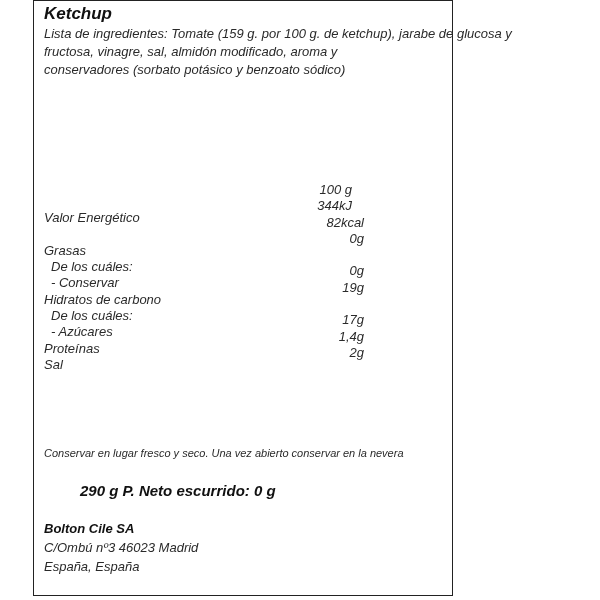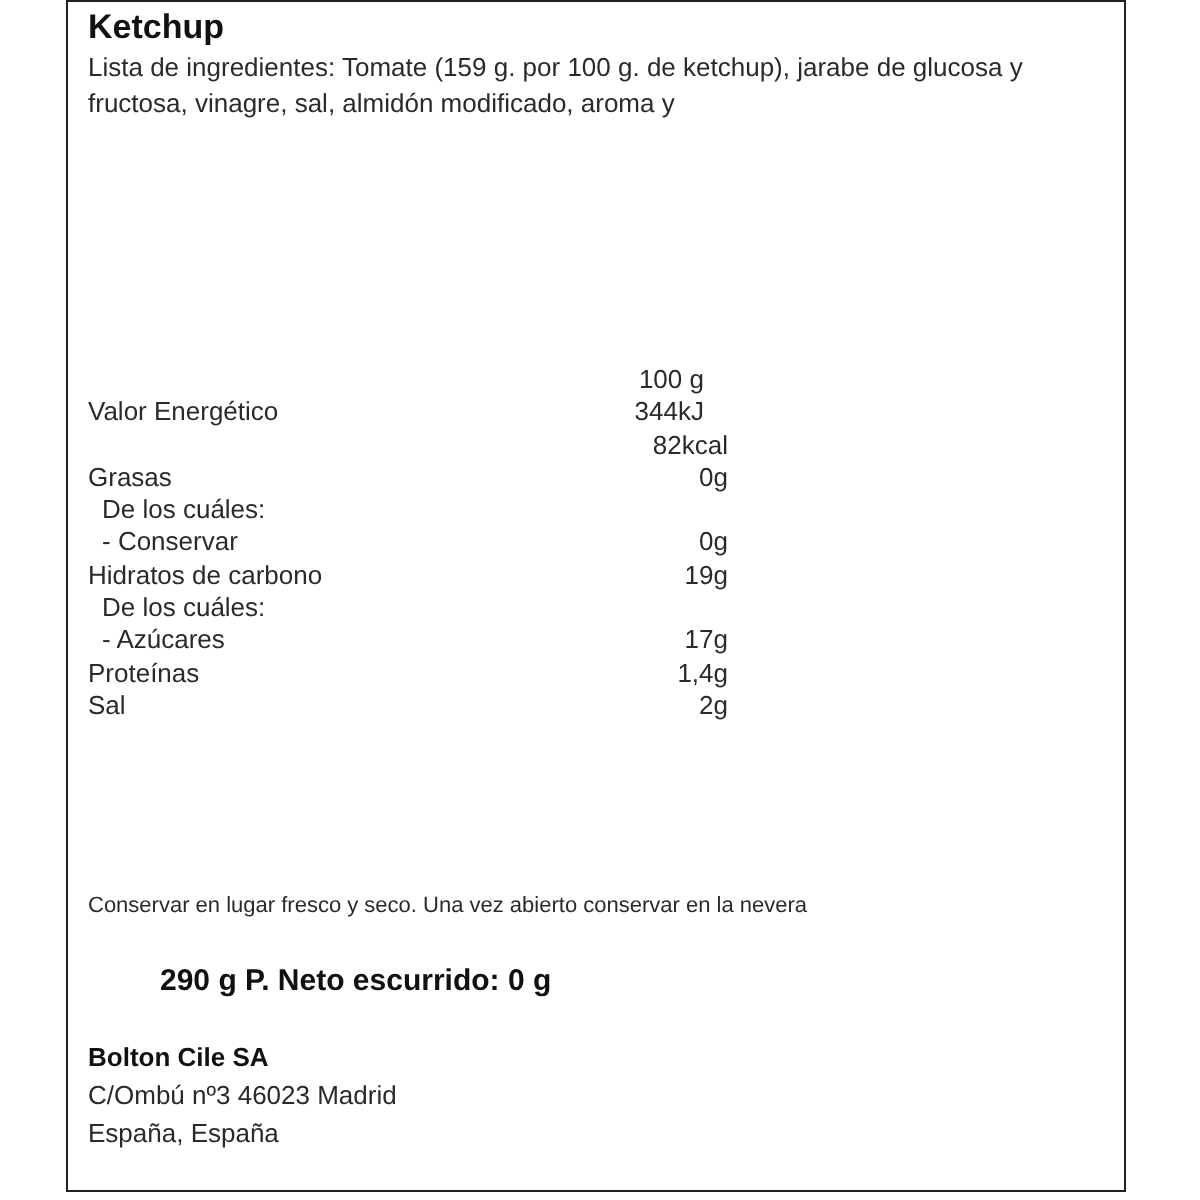--- a/index.html
+++ b/index.html
@@ -12,26 +12,27 @@
       height: 600px;
       position: relative;
       overflow: hidden;
       font-family: "Liberation Sans", sans-serif;
       color: #1a1a1a;
     }
     .label-box {
       position: absolute;
       left: 33px;
       top: 0px;
-      width: 530px;
+      width: 420px;
       height: 596px;
       border: 1.5px solid #222;
       border-top-width: 1px;
       box-sizing: border-box;
       background: #fff;
+      font-style: italic;
     }
     .title {
       position: absolute;
       left: 10px;
       top: 3px;
       font-size: 17px;
       font-weight: bold;
       color: #111;
     }
     .ingredients {
@@ -54,20 +55,21 @@
     }
     .nrow {
       position: relative;
       height: 16.3px;
       line-height: 16px;
     }
     .nrow .lbl {
       position: absolute;
       left: 0;
       white-space: nowrap;
+      margin-top: 12px;
     }
     .nrow .val {
       position: absolute;
       right: 0;
       white-space: nowrap;
       text-align: center;
     }
     .storage {
       position: absolute;
       left: 10px;
@@ -98,20 +100,21 @@
   </style>
 </head>
 <body>
 
 <div class="label-box">
   <div class="title">Ketchup</div>
 
   <div class="ingredients">
     <div>Lista de ingredientes: Tomate (159 g. por 100 g. de ketchup), jarabe de glucosa y</div>
     <div>fructosa, vinagre, sal, almidón modificado, aroma y</div>
+    <div>conservadores (sorbato potásico y benzoato sódico)</div>
   </div>
 
   <div class="nutri">
     <div class="nrow">
       <span class="val" style="right:12px">100 g</span>
     </div>
     <div class="nrow">
       <span class="lbl">Valor  Energético</span>
       <span class="val" style="right:12px">344kJ</span>
     </div>

